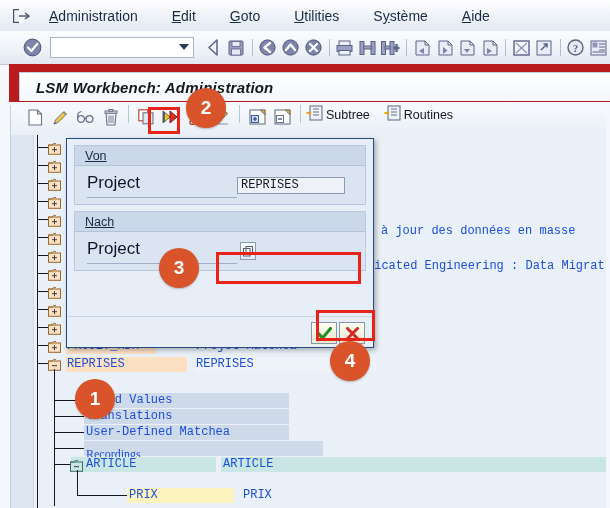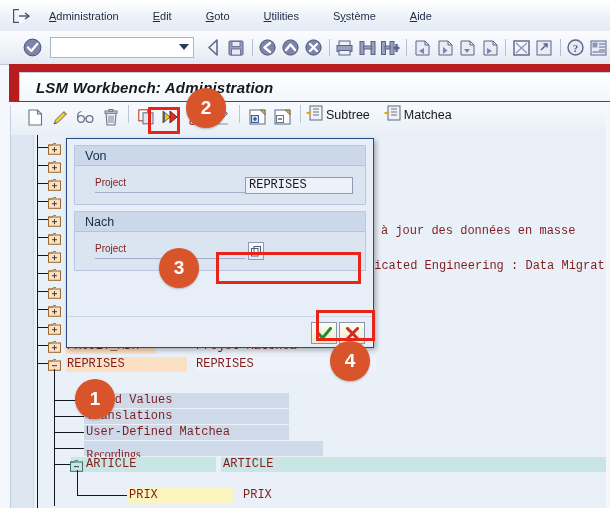--- a/index.html
+++ b/index.html
@@ -22,21 +22,21 @@
     background: linear-gradient(180deg,#ffffff 0%,#eef2f8 55%,#e3eaf3 100%);
     display: flex; align-items: center;
     border-bottom: 1px solid #c9d4e2;
   }
   .menu-sysicon {
     width: 26px; height: 20px;
     margin-left: 8px; margin-right: 6px;
     display: flex; align-items: center; justify-content: center;
   }
   .menu-item {
-    font-size: 11px;
+    font-size: 14px;
     color: #1b2b45;
     padding: 2px 9px;
     white-space: nowrap;
     cursor: default;
   }
   .menu-item .u { text-decoration: underline; }
 
   
   .toolbar-main {
     position: absolute; left: 0; top: 31px;
@@ -166,21 +166,21 @@
     position: absolute;
   }
   .cellbg {
     position: absolute;
     height: 15px;
   }
   .tlabel {
     position: absolute;
     font-family: "Liberation Mono", monospace;
     font-size: 12px;
-    color: #7f1d1d;
+    color: #1d4ed8;
     white-space: nowrap;
     line-height: 15px;
   }
 
   
   .dialog {
     position: absolute;
     left: 66px; top: 138px;
     width: 306px; height: 208px;
     background: #e8eef7;
@@ -213,29 +213,29 @@
     margin-bottom: 6px;
     position: relative;
   }
   .group-hdr {
     height: 19px;
     background: #cbd8ea;
     border-bottom: 1px solid #b3c3da;
     display: flex; align-items: center;
     font-size: 12.5px; color: #1b2b45;
   }
-  .group-hdr .gl { margin-left: 10px; }
+  .group-hdr .gl { margin-left: 10px; text-decoration: underline; }
   .group-row {
     height: 38px;
     display: flex; align-items: center;
     position: relative;
   }
   .frm-label {
-    font-size: 10px; color: #7f1d1d;
-    margin-left: 20px;
+    font-size: 17px; color: #0f172a;
+    margin-left: 12px;
     width: 150px;
     border-bottom: 1px solid #9fb0c8;
     padding-bottom: 4px;
   }
   .frm-input {
     height: 17px;
     border: 1px solid #8e9cb1;
     background: #ffffff;
     font-family: "Liberation Mono", monospace;
     font-size: 12px;
@@ -550,21 +550,21 @@
     </div>
     <div class="ab-text">
       <span>
         <svg width="17" height="16" viewBox="0 0 17 16">
           <rect x="4" y="1" width="12" height="14" fill="#eef1f7" stroke="#6a7488" stroke-width="1.1"></rect>
           <path d="M7 4 H13 M7 7 H13 M7 10 H13" stroke="#6a7488"></path>
           <path d="M0.5 8 H5" stroke="#e8a317" stroke-width="2"></path>
           <path d="M3 5.5 L5.5 8 L3 10.5 Z" fill="#e8a317"></path>
         </svg>
       </span>
-      <span class="lbl">Matchea</span>
+      <span class="lbl">Routines</span>
     </div>
   </div>
 
   <div class="hl-box" style="left:148px; top:107px; width:32px; height:27px;"></div>
 
   <div class="workarea">
     <div class="tree-leftcol"></div>
     <div class="tree-vrail"></div>
 
     <div class="tlabel" style="left:370px; top:89px;">à jour des données en masse</div>

